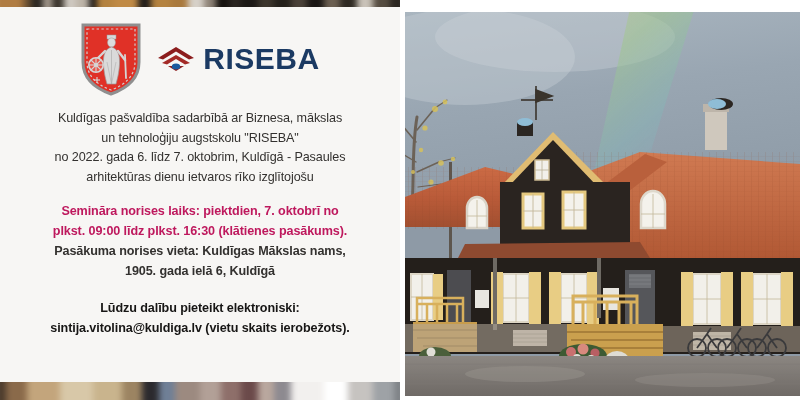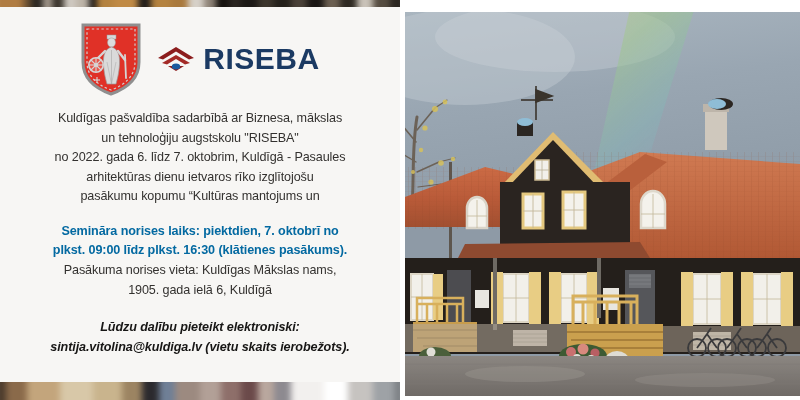--- a/index.html
+++ b/index.html
@@ -146,37 +146,37 @@
   .intro div { white-space: nowrap; }
 
   .details {
     margin-top: 15px;
     font-size: 12.6px;
     line-height: 1.58;
     letter-spacing: -0.1px;
   }
   .details .strong {
     font-weight: 700;
-    color: #0369a1;
+    color: #be185d;
   }
   .details .regular {
-    font-weight: 400;
+    font-weight: 700;
     color: #33312f;
   }
   .details div { white-space: nowrap; }
 
   .signup {
     margin-top: 17px;
     font-size: 12.6px;
     line-height: 1.58;
     font-weight: 700;
     color: #171615;
     letter-spacing: -0.1px;
   }
-  .signup div { white-space: nowrap; font-style: italic; }
+  .signup div { white-space: nowrap; }
 
   
   .photo {
     position: absolute;
     left: 405px;
     top: 12px;
     width: 395px;
     height: 384px;
     overflow: hidden;
     background: #8e9aa6;
@@ -242,21 +242,20 @@
         <div class="riseba-word">RISEBA</div>
       </div>
 
     </div>
 
     <div class="intro">
       <div>Kuldīgas pašvaldība sadarbībā ar Biznesa, mākslas</div>
       <div>un tehnoloģiju augstskolu "RISEBA"</div>
       <div>no 2022. gada 6. līdz 7. oktobrim, Kuldīgā - Pasaules</div>
       <div>arhitektūras dienu ietvaros rīko izglītojošu</div>
-      <div>pasākumu kopumu “Kultūras mantojums un</div>
     </div>
 
     <div class="details">
       <div class="strong">Semināra norises laiks: piektdien, 7. oktobrī no</div>
       <div class="strong">plkst. 09:00 līdz plkst. 16:30 (klātienes pasākums).</div>
       <div class="regular">Pasākuma norises vieta: Kuldīgas Mākslas nams,</div>
       <div class="regular">1905. gada ielā 6, Kuldīgā</div>
     </div>
 
     <div class="signup">

